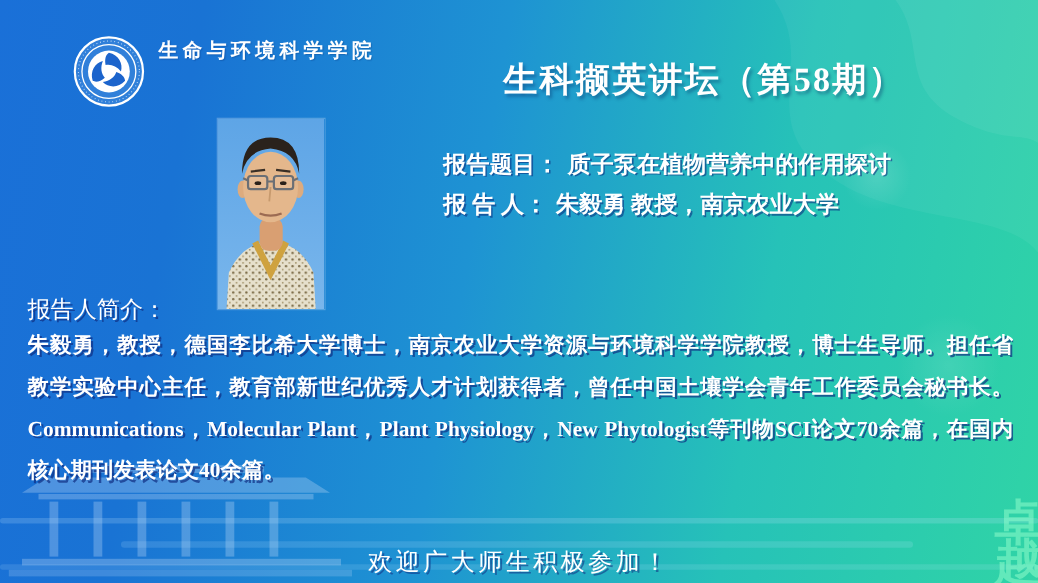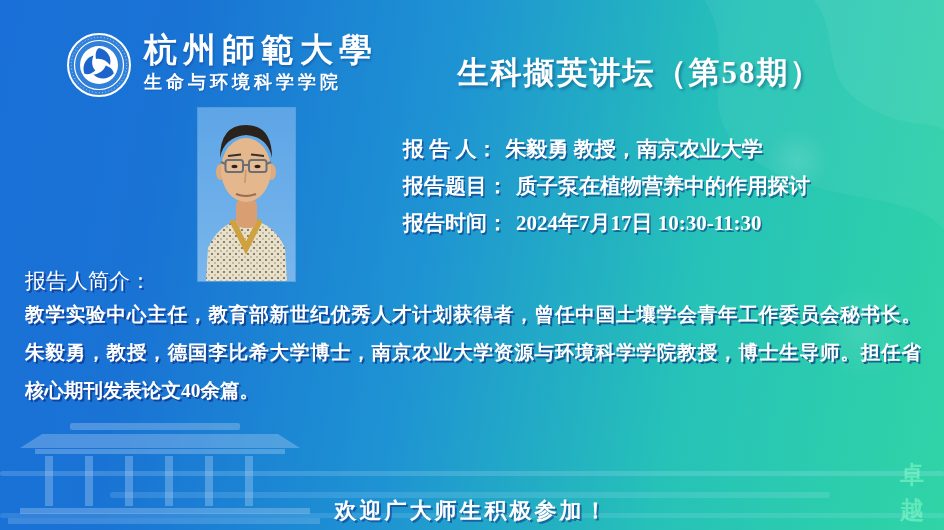--- a/index.html
+++ b/index.html
@@ -47,25 +47,25 @@
 
   .bio-heading { position:absolute; left:25px; top:267px; font-size:21px; font-weight:normal;
     text-shadow:2px 2px 0 rgba(16,45,130,0.7); }
 
   .bio { position:absolute; left:25px; top:296px; width:896px; font-size:19.5px; font-weight:bold;
     text-shadow:2px 2px 0 rgba(16,45,130,0.7); }
   .bio-line { height:38px; line-height:38px; overflow:hidden; white-space:nowrap; }
   .bio-line.just { text-align:justify; text-align-last:justify; white-space:normal; }
 
   .poster-footer { position:absolute; left:0; top:496px; width:100%; text-align:center;
-    font-size:22px; font-weight:bold; letter-spacing:3px;
+    font-size:22px; font-weight:normal; letter-spacing:3px;
     text-shadow:2px 2px 0 rgba(16,45,130,0.55); }
 
-  .watermark { position:absolute; right:12px; top:458px; width:40px; text-align:center;
-    font-size:24px; line-height:35px; font-weight:bold; color:rgba(150,255,205,0.5);
+  .watermark { position:absolute; right:0; top:458px; width:40px; text-align:center;
+    font-size:44px; line-height:35px; font-weight:bold; color:rgba(150,255,205,0.5);
     word-break:break-all; }
 </style>
 </head>
 <body>
 
 <div class="poster">
 
   <svg class="decor" style="right:0;top:0;width:360px;height:320px" viewBox="0 0 360 320">
     <path d="M120,0 C160,60 100,110 170,160 C230,205 330,190 360,230 L360,0 Z" fill="rgba(255,255,255,0.05)"></path>
     <path d="M230,0 C260,40 230,80 290,110 C330,130 345,120 360,130 L360,0 Z" fill="rgba(255,255,255,0.06)"></path>
@@ -99,21 +99,20 @@
       <circle cx="33" cy="33" r="24.5" fill="none" stroke="#ffffff" stroke-width="1.2"></circle>
       <circle cx="33" cy="33" r="27.7" fill="none" stroke="rgba(255,255,255,0.85)" stroke-width="1" stroke-dasharray="0.7 2.6"></circle>
       <circle cx="33" cy="33" r="19" fill="#ffffff"></circle>
       <g fill="#1c64cc">
         <path d="M33,16 C42,18 46,26 44,33 C40,28 35,26 30,27 C29,22 30,18 33,16 Z"></path>
         <path d="M33,16 C42,18 46,26 44,33 C40,28 35,26 30,27 C29,22 30,18 33,16 Z" transform="rotate(120 33 33)"></path>
         <path d="M33,16 C42,18 46,26 44,33 C40,28 35,26 30,27 C29,22 30,18 33,16 Z" transform="rotate(240 33 33)"></path>
       </g>
     </svg>
     <div class="school-names">
-      <div class="hdr-uni">杭州師範大學</div>
       <div class="hdr-school">生命与环境科学学院</div>
     </div>
   </div>
 
   <div class="forum-title">生科撷英讲坛（第58期）</div>
 
   <div class="photo">
     <svg viewBox="0 0 97 173">
       <defs>
         <linearGradient id="pbg" x1="0" y1="0" x2="0" y2="1">
@@ -142,34 +141,32 @@
       <path d="M27.5,56 L23,54 M68.5,56 L73,54" stroke="#6b6f75" stroke-width="2"></path>
       <ellipse cx="36.5" cy="58.5" rx="3" ry="1.7" fill="#2a211a"></ellipse>
       <ellipse cx="59.5" cy="58.5" rx="3" ry="1.7" fill="#2a211a"></ellipse>
       <path d="M48,62 L46.8,75" stroke="#c79a6e" stroke-width="1.6" fill="none"></path>
       <path d="M38,86 Q48,90 58,86" stroke="#9c6b52" stroke-width="2" fill="none"></path>
     </svg>
   </div>
 
   <div class="info">
     <div class="info-row">
-      <span class="info-label">报 告 人：</span><span>朱毅勇 教授，南京农业大学</span>
-    </div>
-    <div class="info-row">
       <span class="info-label">报告题目：</span><span>质子泵在植物营养中的作用探讨</span>
     </div>
     <div class="info-row">
-      <span class="info-label">报告时间：</span><span>2024年7月17日 10:30-11:30</span>
+      <span class="info-label">报 告 人：</span><span>朱毅勇 教授，南京农业大学</span>
     </div>
   </div>
 
   <div class="bio-heading">报告人简介：</div>
   <div class="bio">
+    <div class="bio-line just">朱毅勇，教授，德国李比希大学博士，南京农业大学资源与环境科学学院教授，博士生导师。担任省</div>
     <div class="bio-line just">教学实验中心主任，教育部新世纪优秀人才计划获得者，曾任中国土壤学会青年工作委员会秘书长。</div>
-    <div class="bio-line just">朱毅勇，教授，德国李比希大学博士，南京农业大学资源与环境科学学院教授，博士生导师。担任省</div>
+    <div class="bio-line just">Communications，Molecular Plant，Plant Physiology，New Phytologist等刊物SCI论文70余篇，在国内</div>
     <div class="bio-line">核心期刊发表论文40余篇。</div>
   </div>
 
   <div class="poster-footer">欢迎广大师生积极参加！</div>
 
   <div class="watermark">卓越</div>
 
 </div>
 
 </body></html>

